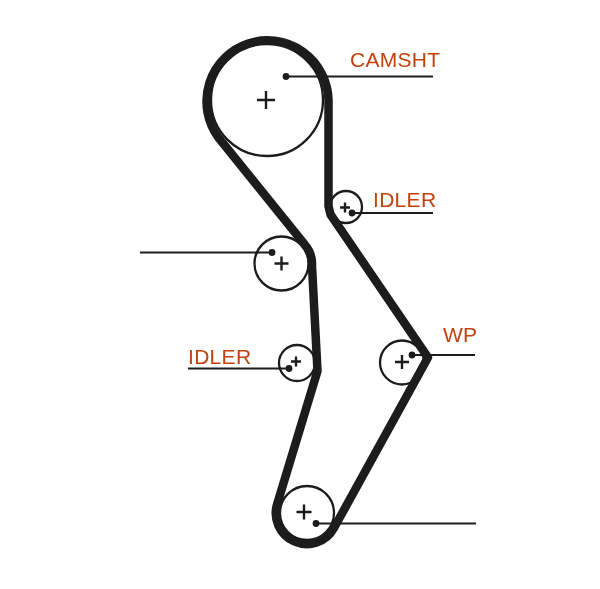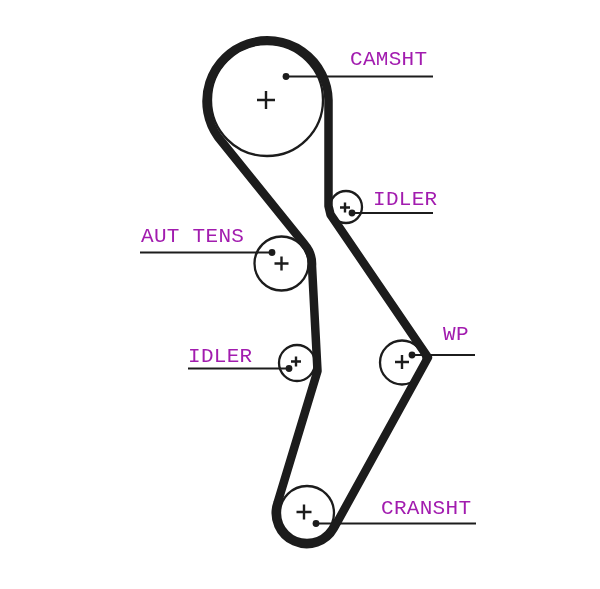--- a/index.html
+++ b/index.html
@@ -7,24 +7,24 @@
     position: relative;
     width: 600px;
     height: 589px;
     background: #ffffff;
     overflow: hidden;
     font-family: "Liberation Sans", sans-serif;
   }
   .canvas svg { position: absolute; left: 0; top: 0; }
   .label {
     position: absolute;
-    font-family: Liberation Mono, monospace;
+    font-family: Liberation Sans, sans-serif;
     font-size: 21px;
     line-height: 21px;
-    color: #a21caf;
+    color: #c2410c;
     letter-spacing: 0.3px;
     white-space: nowrap;
   }
   .lbl-camshaft   { left: 350px; top: 49px;  }
   .lbl-idler-up   { left: 373px; top: 189px; }
   .lbl-tensioner  { left: 141px; top: 226px; }
   .lbl-idler-low  { left: 188px; top: 346px; }
   .lbl-wp         { left: 443px; top: 324px; }
   .lbl-crankshaft { left: 381px; top: 498px; }
 </style>
@@ -79,17 +79,15 @@
       <path d="M 340 207.5 H 350 M 345 202.5 V 212.5"></path>
       <path d="M 274.5 263.5 H 288.5 M 281.5 256.5 V 270.5"></path>
       <path d="M 291 361.5 H 301 M 296 356.5 V 366.5"></path>
       <path d="M 395 362 H 409 M 402 355 V 369"></path>
       <path d="M 296.5 512 H 311.5 M 304 504.5 V 519.5"></path>
     </g>
   </svg>
 
   <div class="label lbl-camshaft">CAMSHT</div>
   <div class="label lbl-idler-up">IDLER</div>
-  <div class="label lbl-tensioner">AUT TENS</div>
   <div class="label lbl-idler-low">IDLER</div>
   <div class="label lbl-wp">WP</div>
-  <div class="label lbl-crankshaft">CRANSHT</div>
 </div>
 
 </body></html>

